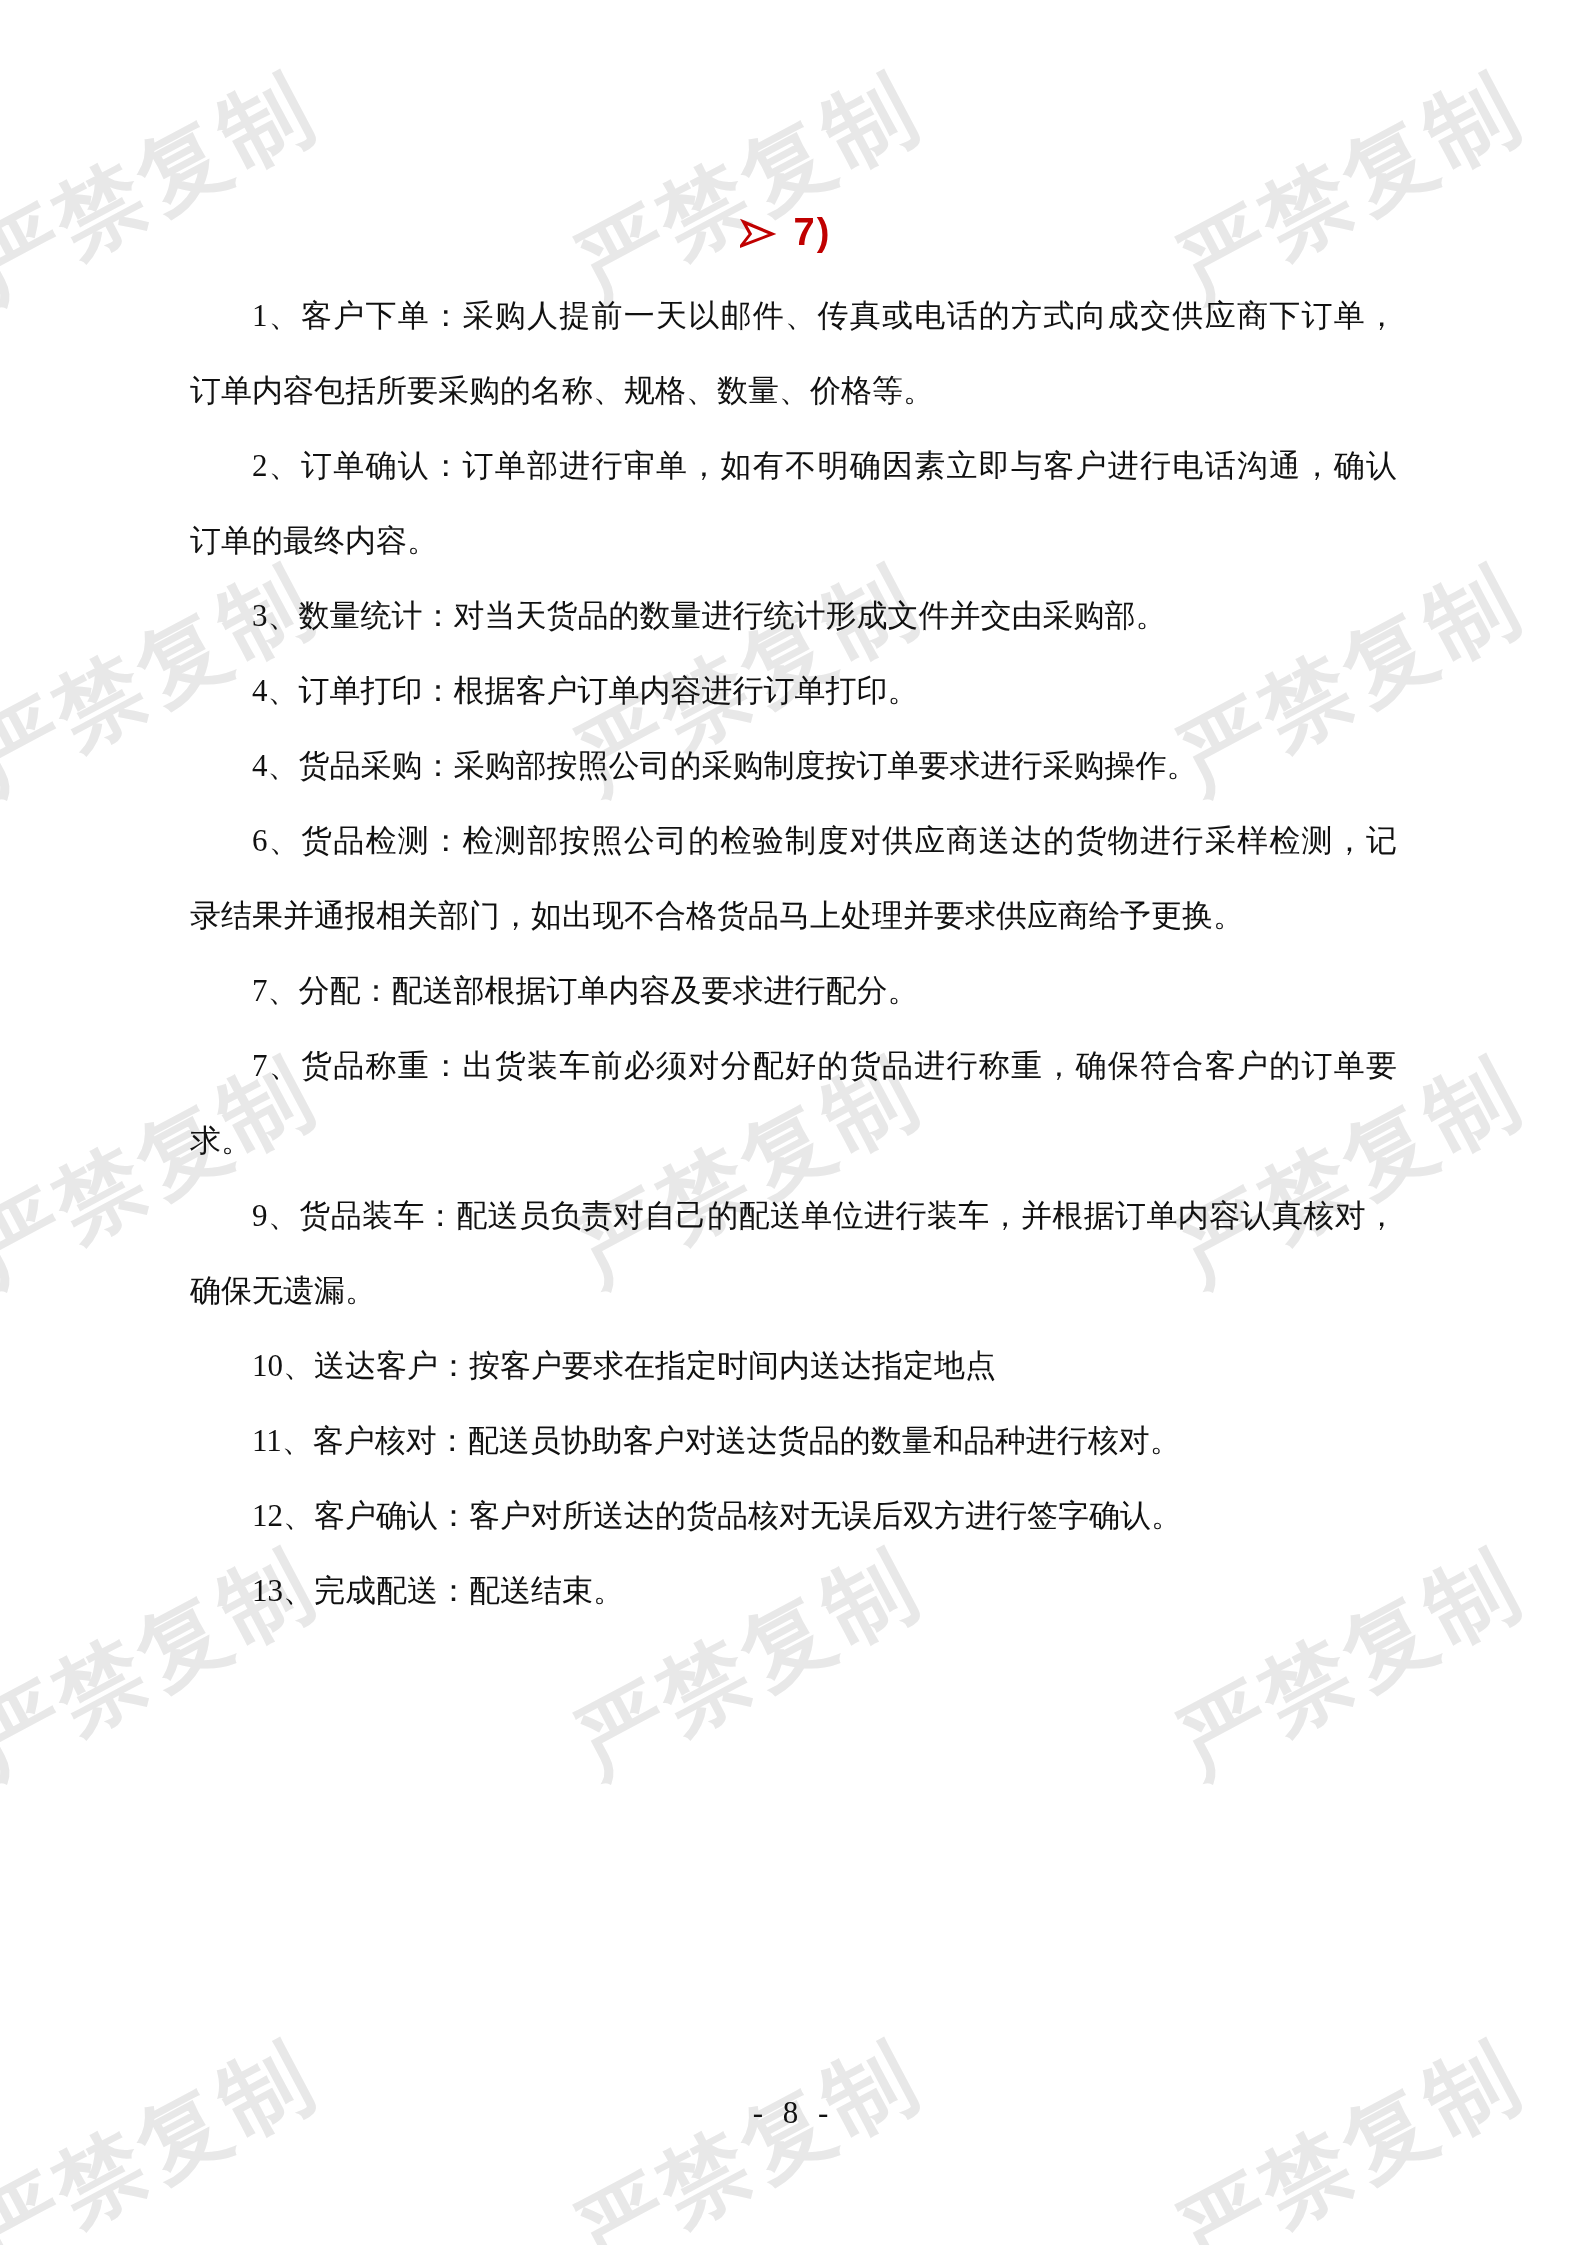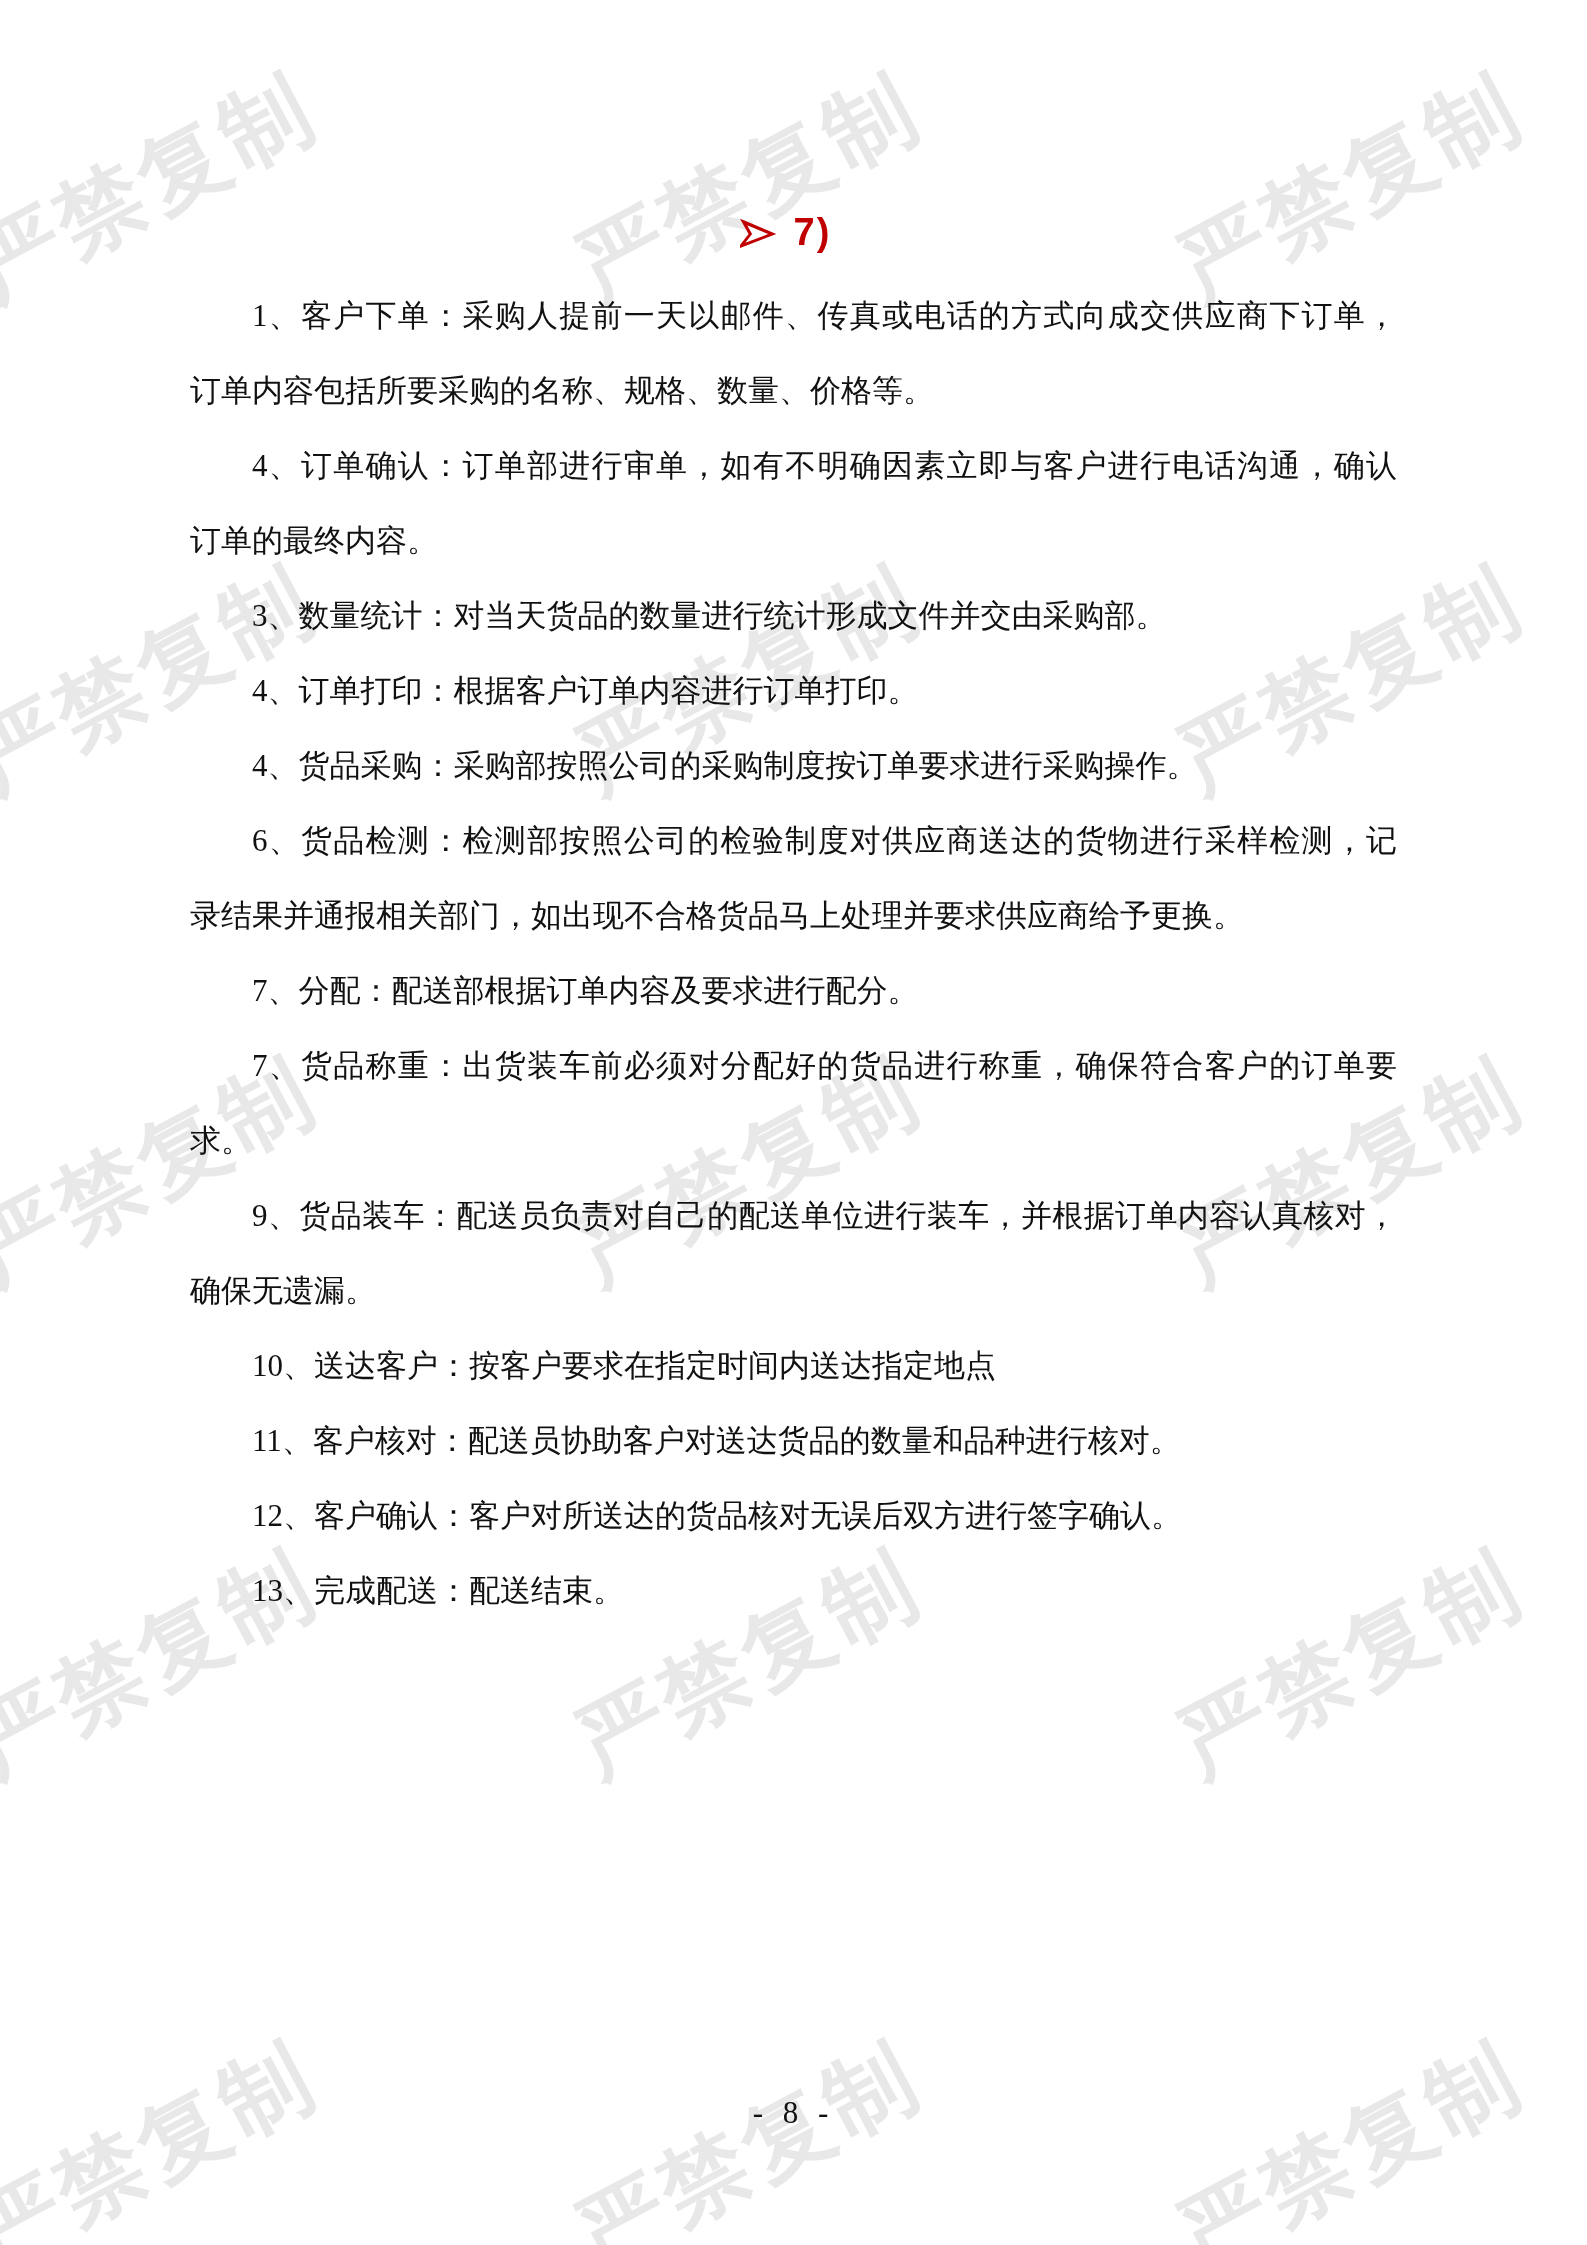--- a/index.html
+++ b/index.html
@@ -97,21 +97,21 @@
         <svg width="40" height="32" viewBox="0 0 40 32">
           <polygon points="4,4 34,16 4,28 12,16" fill="#ffffff" stroke="#c00000" stroke-width="3" stroke-linejoin="miter" transform="skewX(-6)"></polygon>
         </svg>
       </span>
       <span class="title-number">7)</span>
     </div>
 
     <div class="body-block">
       <div class="line indent justify">1、客户下单：采购人提前一天以邮件、传真或电话的方式向成交供应商下订单，</div>
       <div class="line">订单内容包括所要采购的名称、规格、数量、价格等。</div>
-      <div class="line indent justify">4、订单确认：订单部进行审单，如有不明确因素立即与客户进行电话沟通，确认</div>
+      <div class="line indent justify">2、订单确认：订单部进行审单，如有不明确因素立即与客户进行电话沟通，确认</div>
       <div class="line">订单的最终内容。</div>
       <div class="line indent">3、数量统计：对当天货品的数量进行统计形成文件并交由采购部。</div>
       <div class="line indent">4、订单打印：根据客户订单内容进行订单打印。</div>
       <div class="line indent">4、货品采购：采购部按照公司的采购制度按订单要求进行采购操作。</div>
       <div class="line indent justify">6、货品检测：检测部按照公司的检验制度对供应商送达的货物进行采样检测，记</div>
       <div class="line">录结果并通报相关部门，如出现不合格货品马上处理并要求供应商给予更换。</div>
       <div class="line indent">7、分配：配送部根据订单内容及要求进行配分。</div>
       <div class="line indent justify">7、货品称重：出货装车前必须对分配好的货品进行称重，确保符合客户的订单要</div>
       <div class="line">求。</div>
       <div class="line indent justify">9、货品装车：配送员负责对自己的配送单位进行装车，并根据订单内容认真核对，</div>

